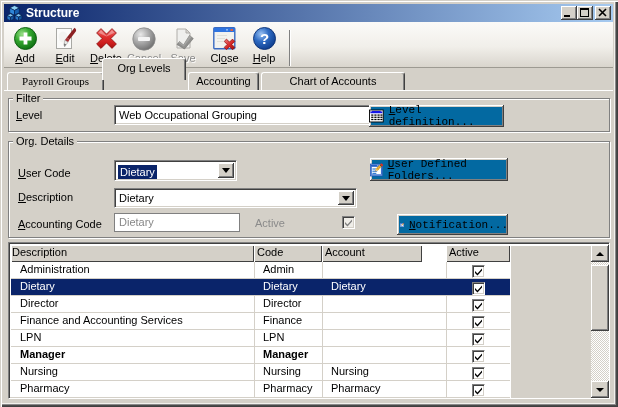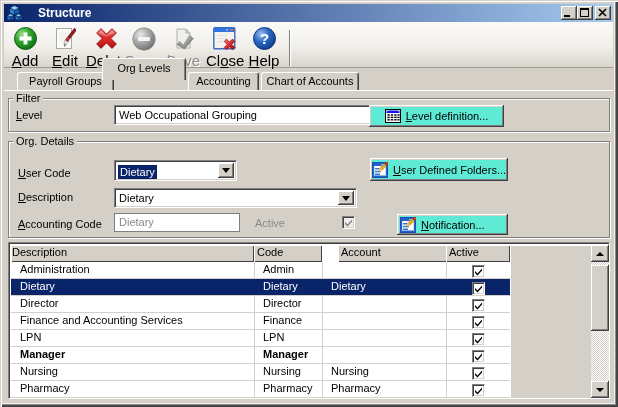--- a/index.html
+++ b/index.html
@@ -7,33 +7,33 @@
 body { font-family:"Liberation Sans", sans-serif; font-size:11px; color:#000; }
 .win { position:absolute; left:0; top:0; width:618px; height:407px; background:#D4D0C8;
   box-shadow: inset 1px 1px 0 #D4D0C8, inset 2px 2px 0 #fff,
               inset -1px -1px 0 #404040, inset -2px -2px 0 #4a4a4a, inset -3px -3px 0 #8a8a8a, inset -4px -4px 0 #f2f0ec; }
 
 
 .titlebar { position:absolute; left:4px; top:4px; width:609px; height:18px;
   background: linear-gradient(to right,#0A246A,#A6CAF0);
   display:flex; align-items:center; }
 .titlebar .ticon { margin-left:2px; width:17px; height:17px; }
-.titlebar .ttext { color:#fff; font-weight:bold; font-size:12px; margin-left:15px; letter-spacing:0px; }
+.titlebar .ttext { color:#fff; font-weight:bold; font-size:12px; margin-left:3px; letter-spacing:0px; }
 .tbuttons { position:absolute; right:2px; top:2px; display:flex; }
 .tbtn2 { width:16px; height:14px; background:#D4D0C8; position:relative;
   box-shadow: inset -1px -1px 0 #404040, inset 1px 1px 0 #fff, inset -2px -2px 0 #808080; }
 .tbtn2.close { margin-left:2px; }
 
 
 .toolbar { position:absolute; left:4px; top:22px; width:609px; height:46px;
   background: linear-gradient(#FBFAF8 0%, #F1EFEA 55%, #D9D5CD 100%);
   border-bottom:1px solid #9D9A92; }
 .tb { position:absolute; top:5px; text-align:center; }
 .tb .ic { height:23px; display:flex; align-items:center; justify-content:center; }
-.tb .lb { margin-top:2px; font-size:15px; }
+.tb .lb { margin-top:2px; font-size:11px; }
 .tb .lb.dis { color:#8a8a8a; text-shadow:1px 1px 0 #fff; }
 .tsep { position:absolute; top:8px; width:2px; height:36px;
   background: linear-gradient(to right,#808080 50%,#fff 50%); }
 
 
 .tab { position:absolute; top:72px; height:18px; background:#D4D0C8;
   border-left:1px solid #fff; border-top:1px solid #fff; border-right:1px solid #404040;
   box-shadow: inset -1px 0 0 #808080;
   border-radius:3px 3px 0 0; text-align:center; font-size:11px; line-height:17px; z-index:1; }
 .tab.active { top:58px; height:22px; z-index:3; line-height:19px; }
@@ -49,23 +49,23 @@
 .combo { position:absolute; background:#fff;
   border:1px solid; border-color:#808080 #fff #fff #808080;
   box-shadow: inset 1px 1px 0 #404040, inset -1px -1px 0 #D4D0C8; }
 .combo .txt { position:absolute; left:4px; top:3px; font-size:11px; white-space:nowrap; }
 .combo .drop { position:absolute; right:2px; top:2px; bottom:2px; width:16px; background:#D4D0C8;
   box-shadow: inset -1px -1px 0 #404040, inset 1px 1px 0 #fff, inset -2px -2px 0 #808080;
   display:flex; align-items:center; justify-content:center; }
 .arrow { width:0; height:0; border-left:4.5px solid transparent; border-right:4.5px solid transparent; border-top:5px solid #000; }
 .tbox { position:absolute; background:#fff; border:1px solid #808080; }
 .tbox .txt { position:absolute; left:4px; top:2px; color:#888; font-size:11px; }
-.btn { position:absolute; background:#5eead4;
+.btn { position:absolute; background:#0369a1;
   box-shadow: inset -1px -1px 0 #404040, inset 1px 1px 0 #fff, inset -2px -2px 0 #808080, inset 2px 2px 0 #D4D0C8;
-  display:flex; align-items:center; justify-content:center; font-size:11px; }
+  display:flex; align-items:center; justify-content:center; font-size:11px;font-family:Liberation Mono, monospace; }
 .btn svg { margin-right:5px; }
 .lab { position:absolute; font-size:11px; white-space:nowrap; }
 u { text-decoration:underline; }
 
 
 .grid { position:absolute; left:8px; top:242px; width:602px; height:157px; background:#fff;
   border:1px solid; border-color:#808080 #fff #fff #808080;
   box-shadow: inset 1px 1px 0 #404040, inset -1px -1px 0 #D4D0C8; }
 .ginner { position:absolute; left:2px; top:2px; width:598px; height:153px; overflow:hidden; }
 .hcell { position:absolute; top:0; height:17px; background:#D4D0C8;
@@ -233,24 +233,24 @@
         <circle cx="11.5" cy="11.5" r="11" fill="url(#ghlp)" stroke="#0a2f73" stroke-width="0.9"></circle>
         <text x="11.5" y="17" text-anchor="middle" font-family="Liberation Sans" font-size="15" font-weight="bold" fill="#fff">?</text>
       </svg>
         </div>
       <div class="lb"><u>H</u>elp</div>
     </div>
     <div class="tsep" style="left:285px;"></div>
   </div>
 
   <div class="pane"></div>
-  <div class="tab" style="left:17px;width:97px;">Payroll Groups</div>
+  <div class="tab" style="left:7px;width:97px;font-family:Liberation Serif, serif;">Payroll Groups</div>
   <div class="tab active" style="left:102px;width:84px;">Org Levels</div>
   <div class="tab" style="left:188px;width:71px;">Accounting</div>
-  <div class="tab" style="left:261px;width:98px;">Chart of Accounts</div>
+  <div class="tab" style="left:261px;width:144px;">Chart of Accounts</div>
 
   <div class="group" style="left:8px;top:98px;width:602px;height:34px;">
     <span class="legend">Filter</span>
   </div>
   <div class="lab" style="left:16px;top:109px;"><u>L</u>evel</div>
   <div class="combo" style="left:114px;top:105px;width:290px;height:20px;">
     <span class="txt">Web Occupational Grouping</span>
     <div class="drop">
         <div class="arrow"></div>
       </div>
@@ -352,21 +352,21 @@
         <path d="M9.6 10 l0.5 1.4 l0.5 -1.4z" fill="#202020"></path>
       </g>
     </svg>
     <span><u>N</u>otification...</span>
   </div>
 
   <div class="grid">
       <div class="ginner">
     <div class="hcell" style="left:0;width:243px;padding-left:1px;">Description</div>
     <div class="hcell" style="left:243px;width:68px;">Code</div>
-    <div class="hcell" style="left:327px;width:124px;">Account</div>
+    <div class="hcell" style="left:311px;width:100px;">Account</div>
     <div class="hcell" style="left:435px;width:64px;">Active</div>
     <div class="filler"></div>
 
     <div class="grow" style="top:17px;">
           <span class="gcell" style="left:0;">Administration</span>
           <span class="gcell" style="left:243px;">Admin</span>
         </div>
     <div class="grow sel" style="top:34px;">
           <span class="gcell" style="left:0;">Dietary</span>
           <span class="gcell" style="left:243px;">Dietary</span>

